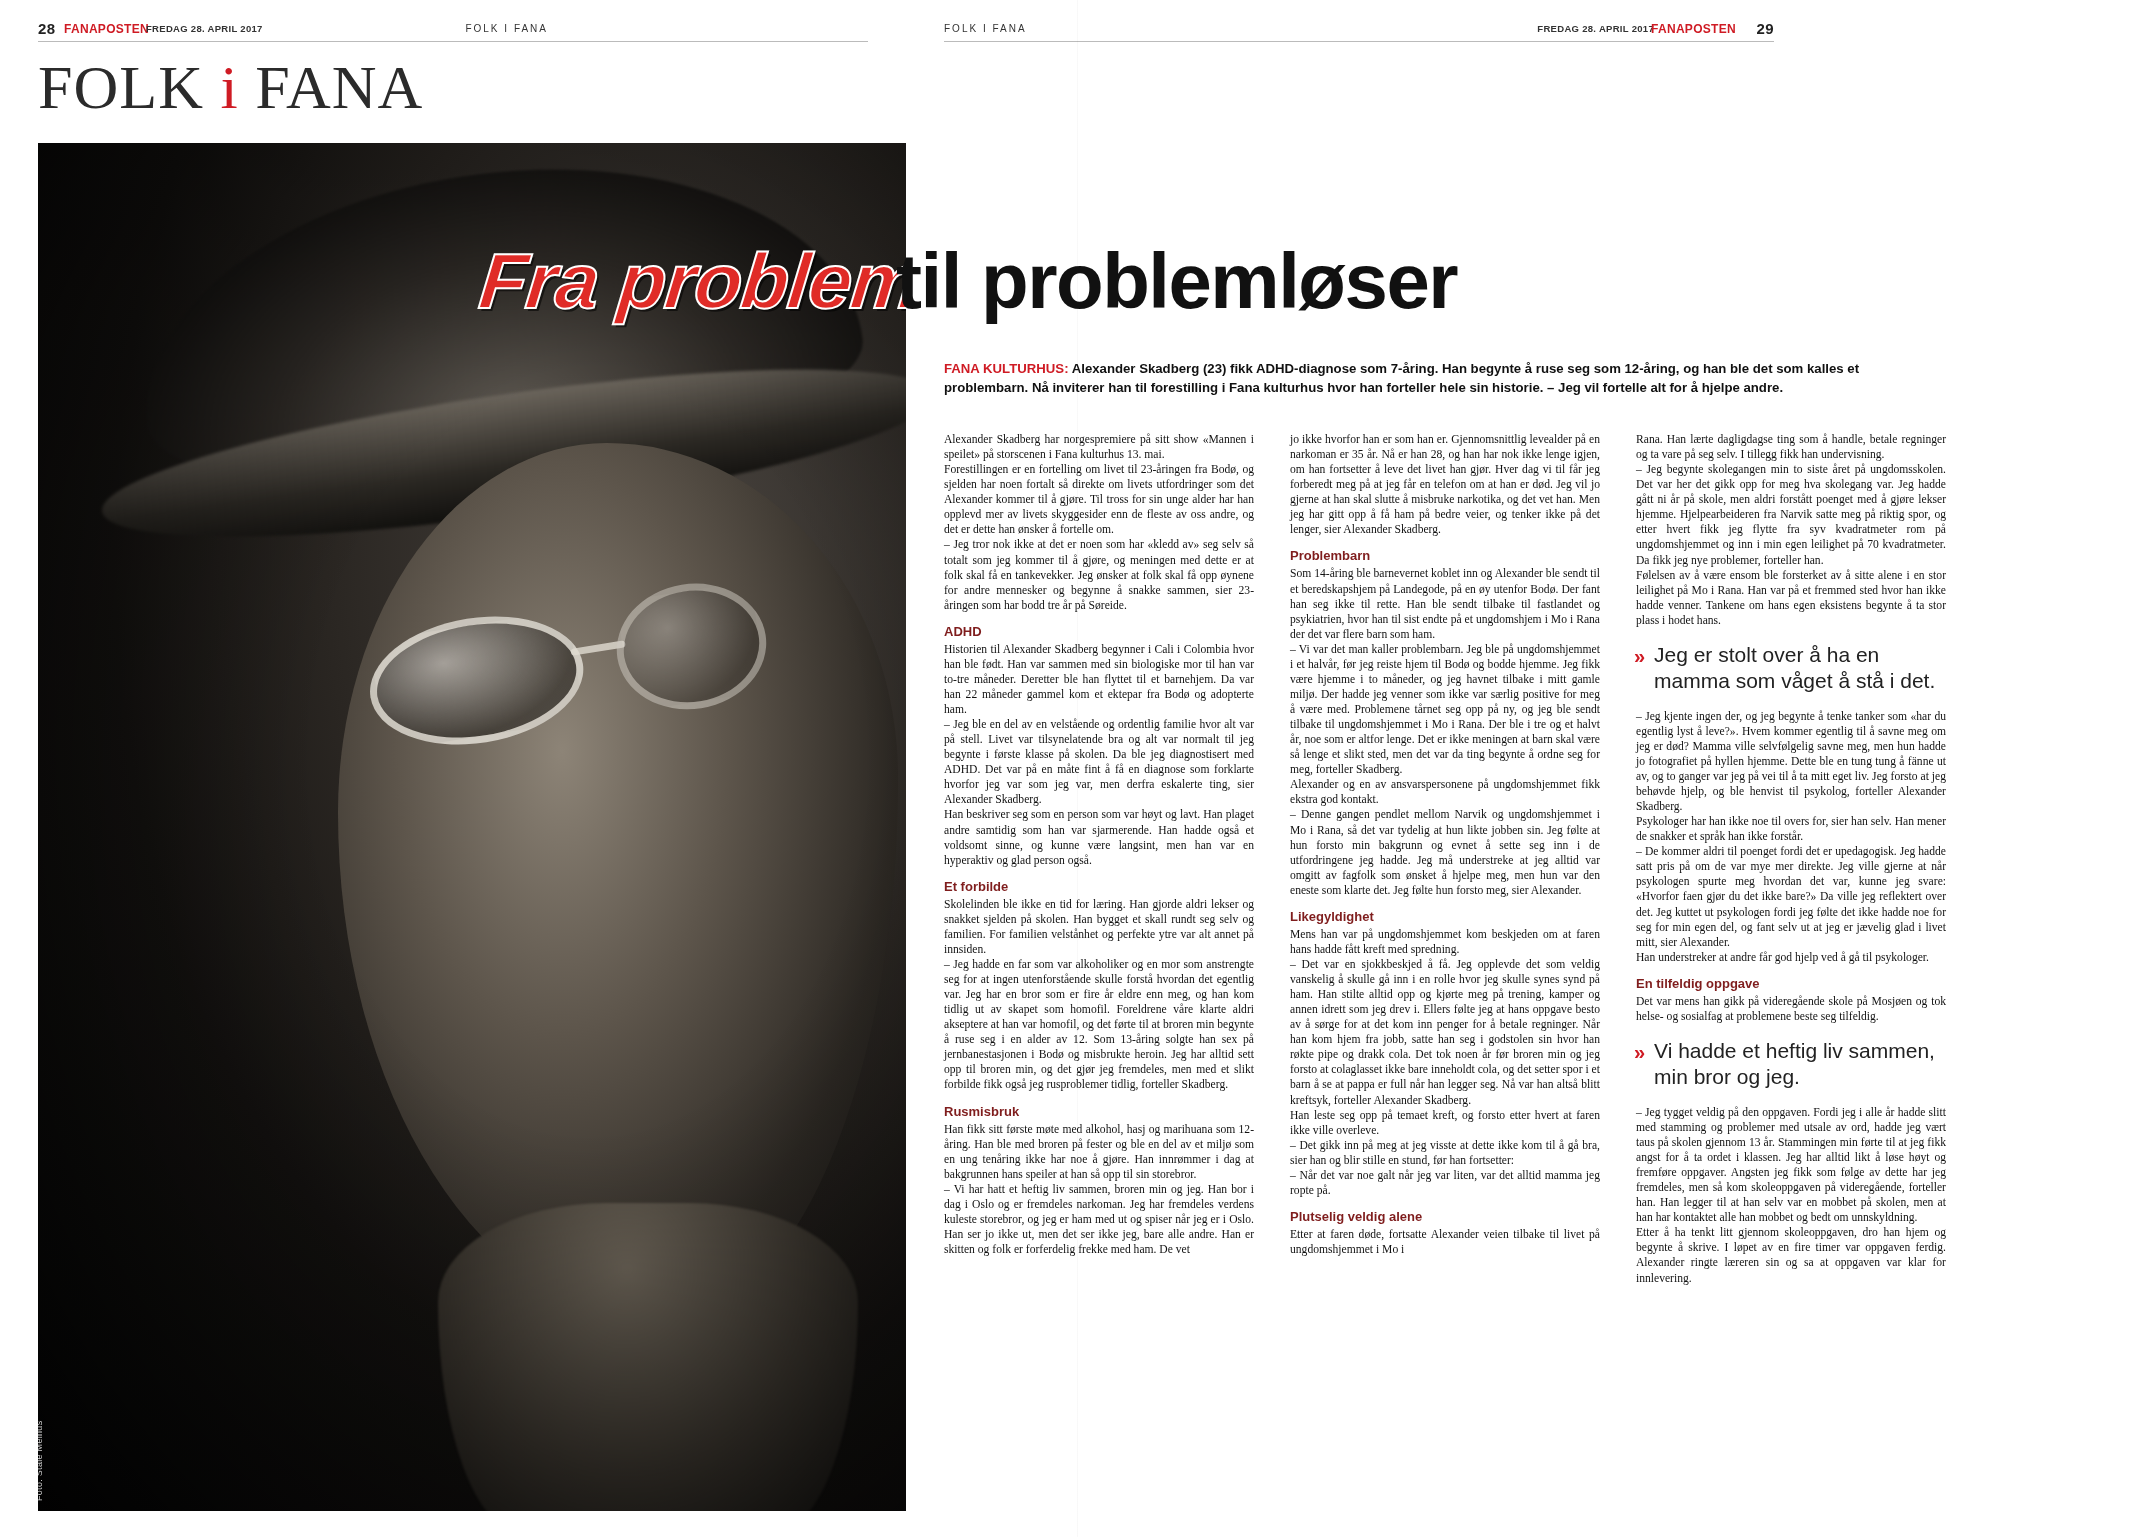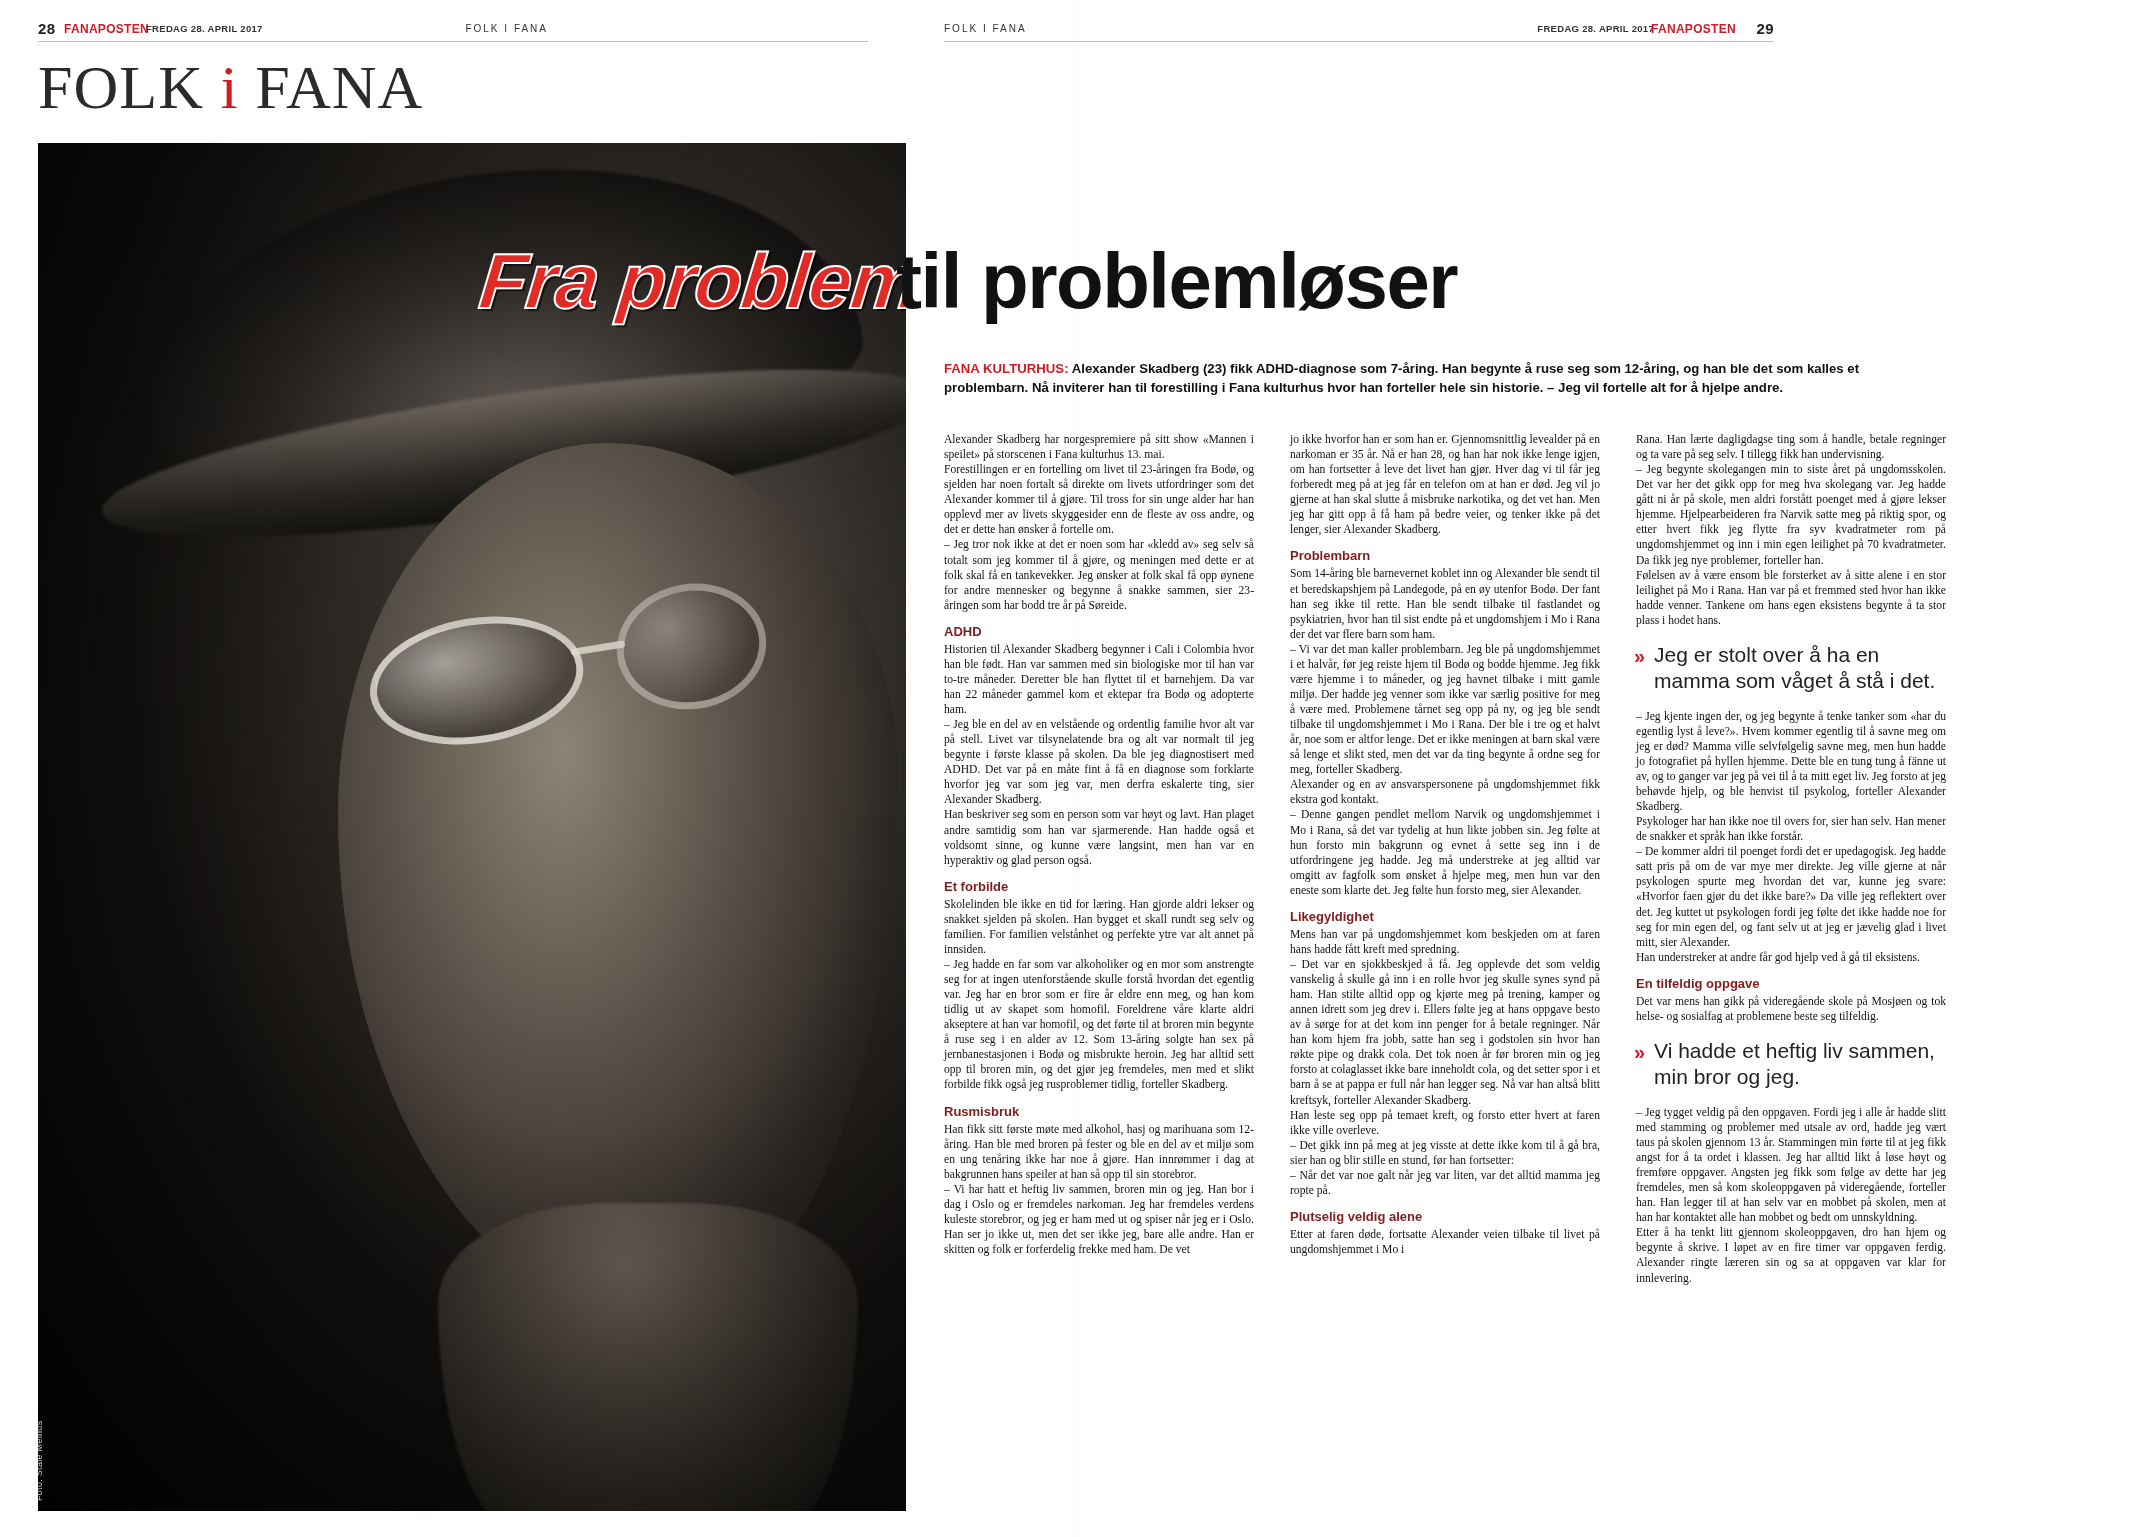--- a/index.html
+++ b/index.html
@@ -308,21 +308,21 @@
           <p>Etter at faren døde, fortsatte Alexander veien tilbake til livet på ungdomshjemmet i Mo i</p>
         </div>
       <div class="col" id="col3">
           <p>Rana. Han lærte dagligdagse ting som å handle, betale regninger og ta vare på seg selv. I tillegg fikk han undervisning.</p>
           <p>– Jeg begynte skolegangen min to siste året på ungdomsskolen. Det var her det gikk opp for meg hva skolegang var. Jeg hadde gått ni år på skole, men aldri forstått poenget med å gjøre lekser hjemme. Hjelpearbeideren fra Narvik satte meg på riktig spor, og etter hvert fikk jeg flytte fra syv kvadratmeter rom på ungdomshjemmet og inn i min egen leilighet på 70 kvadratmeter. Da fikk jeg nye problemer, forteller han.</p>
           <p>Følelsen av å være ensom ble forsterket av å sitte alene i en stor leilighet på Mo i Rana. Han var på et fremmed sted hvor han ikke hadde venner. Tankene om hans egen eksistens begynte å ta stor plass i hodet hans.</p>
           <div class="pullquote"><span class="marks">»</span><span>Jeg er stolt over å ha en mamma som våget å stå i det.</span></div>
           <p>– Jeg kjente ingen der, og jeg begynte å tenke tanker som «har du egentlig lyst å leve?». Hvem kommer egentlig til å savne meg om jeg er død? Mamma ville selvfølgelig savne meg, men hun hadde jo fotografiet på hyllen hjemme. Dette ble en tung tung å fänne ut av, og to ganger var jeg på vei til å ta mitt eget liv. Jeg forsto at jeg behøvde hjelp, og ble henvist til psykolog, forteller Alexander Skadberg.</p>
           <p>Psykologer har han ikke noe til overs for, sier han selv. Han mener de snakker et språk han ikke forstår.</p>
           <p>– De kommer aldri til poenget fordi det er upedagogisk. Jeg hadde satt pris på om de var mye mer direkte. Jeg ville gjerne at når psykologen spurte meg hvordan det var, kunne jeg svare: «Hvorfor faen gjør du det ikke bare?» Da ville jeg reflektert over det. Jeg kuttet ut psykologen fordi jeg følte det ikke hadde noe for seg for min egen del, og fant selv ut at jeg er jævelig glad i livet mitt, sier Alexander.</p>
-          <p>Han understreker at andre får god hjelp ved å gå til eksistens.</p>
+          <p>Han understreker at andre får god hjelp ved å gå til psykologer.</p>
           <h3>En tilfeldig oppgave</h3>
           <p>Det var mens han gikk på videregående skole på Mosjøen og tok helse- og sosialfag at problemene beste seg tilfeldig.</p>
           <div class="pullquote"><span class="marks">»</span><span>Vi hadde et heftig liv sammen, min bror og jeg.</span></div>
           <p>– Jeg tygget veldig på den oppgaven. Fordi jeg i alle år hadde slitt med stamming og problemer med utsale av ord, hadde jeg vært taus på skolen gjennom 13 år. Stammingen min førte til at jeg fikk angst for å ta ordet i klassen. Jeg har alltid likt å løse høyt og fremføre oppgaver. Angsten jeg fikk som følge av dette har jeg fremdeles, men så kom skoleoppgaven på videregående, forteller han. Han legger til at han selv var en mobbet på skolen, men at han har kontaktet alle han mobbet og bedt om unnskyldning.</p>
           <p>Etter å ha tenkt litt gjennom skoleoppgaven, dro han hjem og begynte å skrive. I løpet av en fire timer var oppgaven ferdig. Alexander ringte læreren sin og sa at oppgaven var klar for innlevering.</p>
         </div>
 
     </div>
 
   </div>

